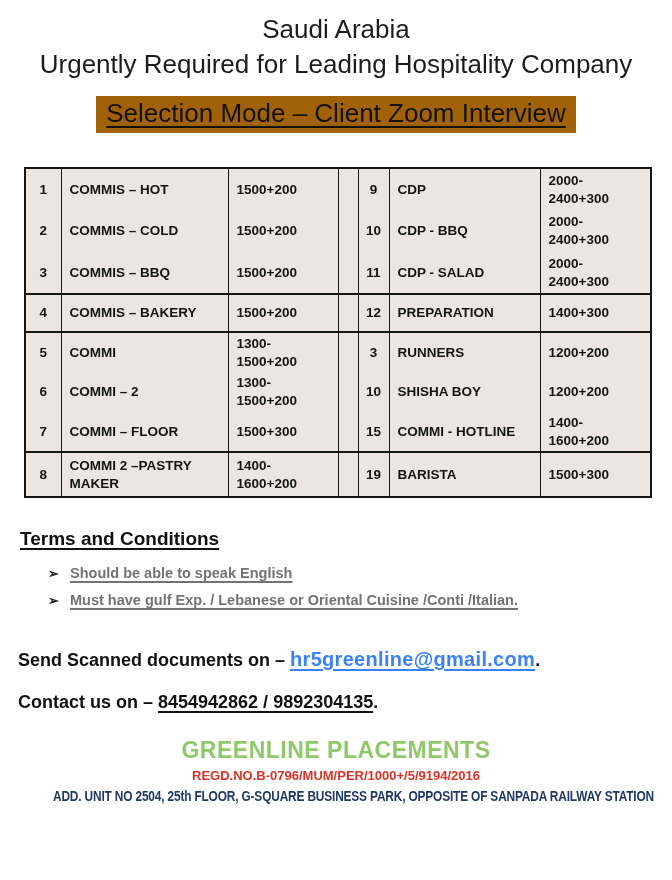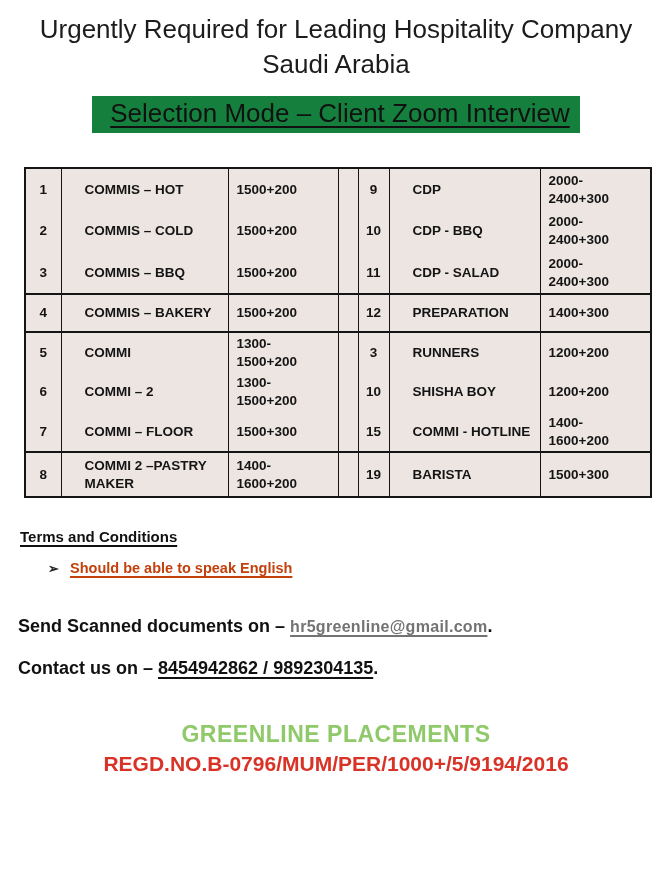--- a/index.html
+++ b/index.html
@@ -8,85 +8,85 @@
     width: 672px; height: 880px; overflow: hidden;
     font-family: "Liberation Sans", sans-serif;
     color: #1b1b1b;
   }
   .page { width: 672px; height: 880px; padding-top: 12px; }
 
   
   .title { text-align: center; font-size: 26px; line-height: 35px; color: #1c1c1c; }
   .highlight-wrap { text-align: center; margin-top: 14px; }
   .highlight {
-    display: inline-block; background: #15803d; color: #111;
-    font-size: 26px; padding: 2px 10px 4px 18px;
+    display: inline-block; background: #a16207; color: #111;
+    font-size: 26px; padding: 2px 10px 4px 10px;
     text-decoration: underline; text-decoration-thickness: 2px; text-underline-offset: 4px;
   }
 
   
   .tbl-wrap { margin: 34px 0 0 24px; }
   table.positions {
     border-collapse: collapse; background: #EDE5E2;
     border: 2px solid #151515; table-layout: fixed; width: 626px;
   }
   table.positions td {
     border-left: 1px solid #151515; border-right: 1px solid #151515;
     font-size: 13.5px; font-weight: bold; line-height: 1.3;
     vertical-align: middle; color: #141414;
   }
   tr.group-start td { border-top: 2px solid #151515; }
   td.num { text-align: center; }
-  td.pos { padding-left: 23px; padding-right: 4px; }
+  td.pos { padding-left: 8px; padding-right: 4px; }
   td.sal { padding-left: 8px; white-space: pre-line; }
   td.gap { padding: 0; }
   tr.h42 { height: 42px; } tr.h38 { height: 38px; }
   tr.h40 { height: 40px; } tr.h45 { height: 45px; }
 
   
   .terms { margin: 30px 0 0 20px; }
   .terms-heading {
-    font-size: 15px; font-weight: bold; color: #111;
+    font-size: 19px; font-weight: bold; color: #111;
     text-decoration: underline; text-decoration-thickness: 1.5px; text-underline-offset: 3px;
   }
   .terms-list { margin-top: 14px; }
   .term-item { margin: 0 0 8px 28px; font-size: 14.5px; font-weight: bold; line-height: 18px; }
   .term-bullet { display: inline-block; width: 22px; text-decoration: none; font-size: 13px; color: #222; }
-  .term-text { text-decoration: underline; text-decoration-thickness: 1.5px; text-underline-offset: 3px; color: #c2410c; }
+  .term-text { text-decoration: underline; text-decoration-thickness: 1.5px; text-underline-offset: 3px; color: #737373; }
 
   
   .contact { margin: 38px 0 0 18px; }
   .contact-line1 { font-size: 18px; font-weight: bold; color: #111; }
   .email-link {
-    font-size: 16px; font-weight: 600; color: #737373;
+    font-size: 20px; font-weight: 600; color: #3b82f6;
     text-decoration: underline; text-decoration-thickness: 1.5px; text-underline-offset: 3px;
     letter-spacing: 0.3px; cursor: pointer;
   }
   .contact-line2 { font-size: 18px; font-weight: bold; margin-top: 21px; color: #111; }
   .phones { text-decoration: underline; text-decoration-thickness: 1.5px; text-underline-offset: 3px; }
 
   
-  .footer { margin-top: 42px; text-align: center; }
+  .footer { margin-top: 24px; text-align: center; }
   .company { font-size: 23px; font-weight: bold; color: #8FC96A; letter-spacing: 0.5px; }
-  .regd { font-size: 21px; font-weight: bold; color: #D93327; margin-top: 4px; }
+  .regd { font-size: 13px; font-weight: bold; color: #D93327; margin-top: 4px; }
   .address-wrap { margin-top: 4px; }
   .address {
     display: inline-block; font-size: 14px; font-weight: bold; color: #1F3864;
     white-space: nowrap; transform: scaleX(0.85); transform-origin: center;
     letter-spacing: -0.2px;
   }
 </style>
 </head>
 <body>
 
 <div class="page">
 
   <div class="title">
+    <div>Saudi Arabia</div>
     <div>Urgently Required for Leading Hospitality Company</div>
-    <div>Saudi Arabia</div>
   </div>
   <div class="highlight-wrap">
     <span class="highlight">Selection Mode – Client Zoom Interview</span>
   </div>
 
   <div class="tbl-wrap">
     <table class="positions">
       <colgroup>
         <col style="width:36px">
           <col style="width:167px">
@@ -179,30 +179,36 @@
       </tbody>
     </table>
   </div>
 
   <div class="terms">
     <div class="terms-heading">Terms and Conditions</div>
     <div class="terms-list">
       <div class="term-item">
         <span class="term-bullet">➢</span><span class="term-text">Should be able to speak English</span>
       </div>
+      <div class="term-item">
+        <span class="term-bullet">➢</span><span class="term-text">Must have gulf Exp. / Lebanese or Oriental Cuisine /Conti /Italian.</span>
+      </div>
     </div>
   </div>
 
   <div class="contact">
     <div class="contact-line1">
       <span>Send Scanned documents on – </span><span class="email-link">hr5greenline@gmail.com</span><span>.</span>
     </div>
     <div class="contact-line2">
       <span>Contact us on – </span><span class="phones">8454942862 / 9892304135</span><span>.</span>
     </div>
   </div>
 
   <div class="footer">
     <div class="company">GREENLINE PLACEMENTS</div>
     <div class="regd">REGD.NO.B-0796/MUM/PER/1000+/5/9194/2016</div>
+    <div class="address-wrap">
+      <span class="address">ADD. UNIT NO 2504, 25th FLOOR, G-SQUARE BUSINESS PARK, OPPOSITE OF SANPADA RAILWAY STATION</span>
+    </div>
   </div>
 
 </div>
 
 </body></html>

